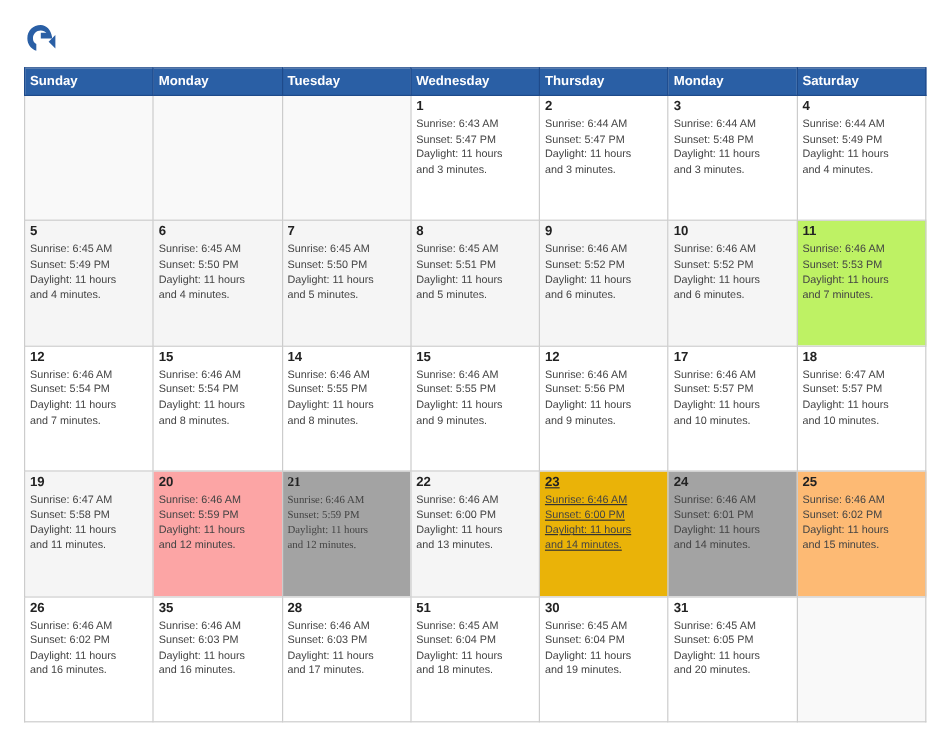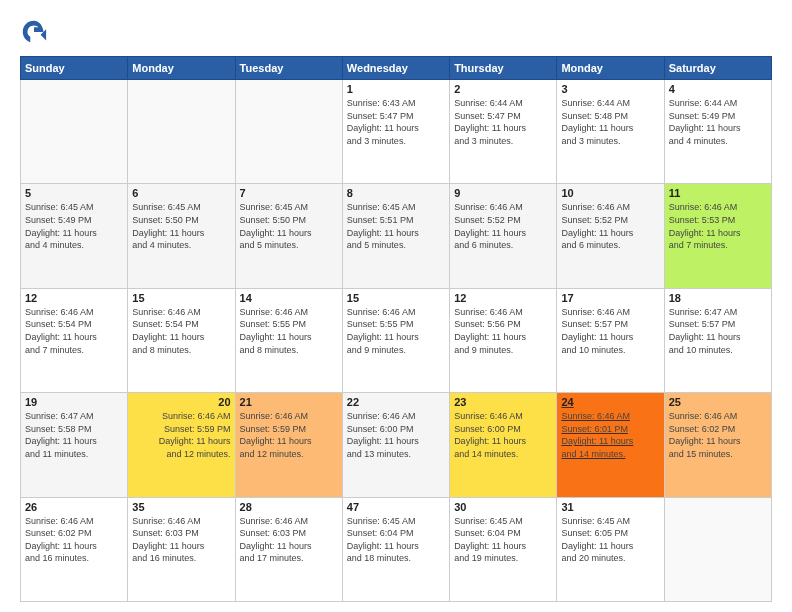--- a/index.html
+++ b/index.html
@@ -279,49 +279,49 @@
           </td>
         </tr>
         <tr>
           <td style="background: rgb(245, 245, 245);">
             <span class="day-num">19</span>
             <div class="day-info" style="white-space: pre-line;">Sunrise: 6:47 AM
 Sunset: 5:58 PM
 Daylight: 11 hours
 and 11 minutes.</div>
           </td>
-          <td style="background: #fde047; text-align: right;">
+          <td style="background: #fca5a5;">
             <span class="day-num">20</span>
             <div class="day-info" style="white-space: pre-line;">Sunrise: 6:46 AM
 Sunset: 5:59 PM
 Daylight: 11 hours
 and 12 minutes.</div>
           </td>
-          <td style="background: #fdba74;">
+          <td style="background: #a3a3a3; font-family: Liberation Serif, serif;">
             <span class="day-num">21</span>
             <div class="day-info" style="white-space: pre-line;">Sunrise: 6:46 AM
 Sunset: 5:59 PM
 Daylight: 11 hours
 and 12 minutes.</div>
           </td>
           <td style="background: rgb(245, 245, 245);">
             <span class="day-num">22</span>
             <div class="day-info" style="white-space: pre-line;">Sunrise: 6:46 AM
 Sunset: 6:00 PM
 Daylight: 11 hours
 and 13 minutes.</div>
           </td>
-          <td style="background: #fde047;">
+          <td style="background: #eab308; text-decoration: underline;">
             <span class="day-num">23</span>
             <div class="day-info" style="white-space: pre-line;">Sunrise: 6:46 AM
 Sunset: 6:00 PM
 Daylight: 11 hours
 and 14 minutes.</div>
           </td>
-          <td style="background: #f97316; text-decoration: underline;">
+          <td style="background: #a3a3a3;">
             <span class="day-num">24</span>
             <div class="day-info" style="white-space: pre-line;">Sunrise: 6:46 AM
 Sunset: 6:01 PM
 Daylight: 11 hours
 and 14 minutes.</div>
           </td>
           <td style="background: #fdba74;">
             <span class="day-num">25</span>
             <div class="day-info" style="white-space: pre-line;">Sunrise: 6:46 AM
 Sunset: 6:02 PM
@@ -345,21 +345,21 @@
 and 16 minutes.</div>
           </td>
           <td>
             <span class="day-num">28</span>
             <div class="day-info" style="white-space: pre-line;">Sunrise: 6:46 AM
 Sunset: 6:03 PM
 Daylight: 11 hours
 and 17 minutes.</div>
           </td>
           <td>
-            <span class="day-num">47</span>
+            <span class="day-num">51</span>
             <div class="day-info" style="white-space: pre-line;">Sunrise: 6:45 AM
 Sunset: 6:04 PM
 Daylight: 11 hours
 and 18 minutes.</div>
           </td>
           <td>
             <span class="day-num">30</span>
             <div class="day-info" style="white-space: pre-line;">Sunrise: 6:45 AM
 Sunset: 6:04 PM
 Daylight: 11 hours

